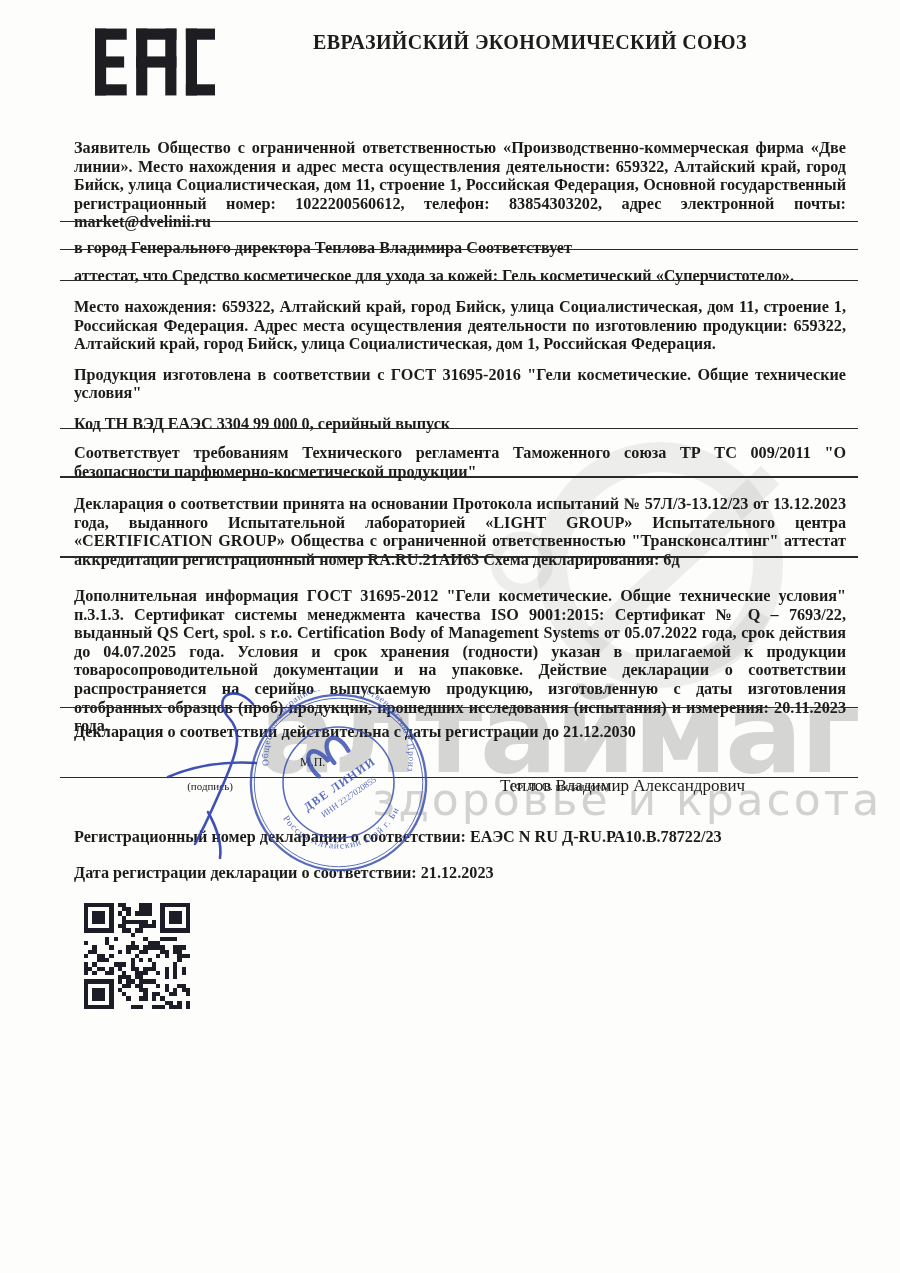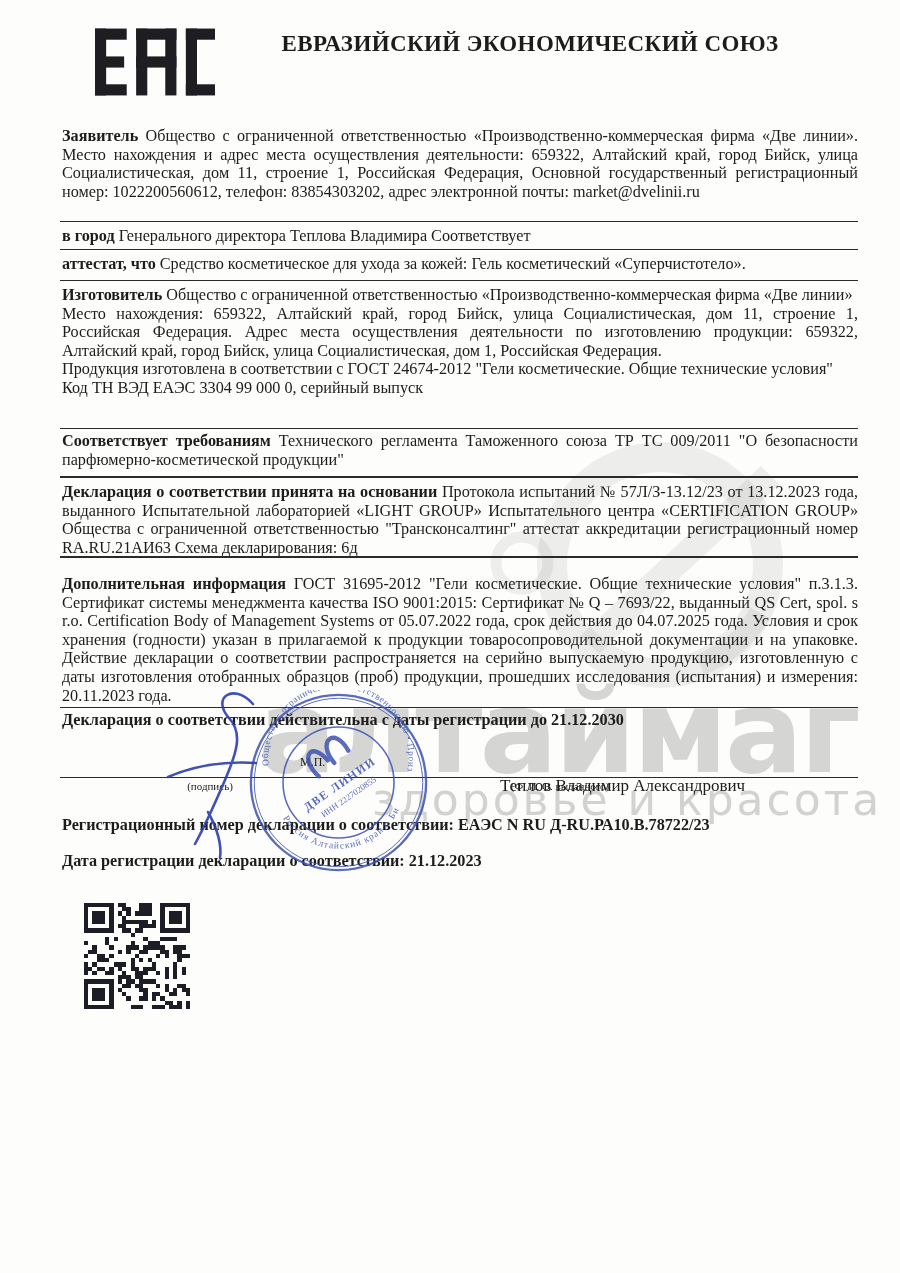--- a/index.html
+++ b/index.html
@@ -5,25 +5,25 @@
   html,body{margin:0;padding:0;background:#e8e8e8;}
   .page{
     position:relative; width:900px; height:1273px; margin:0 auto;
     background:#fdfdfc; overflow:hidden;
     font-family:"Liberation Serif","DejaVu Serif",serif;
     color:#1c1c1c;
   }
   .abs{position:absolute;}
   
   .doc-title{left:210px; top:30px; width:640px; text-align:center;
-    font-weight:bold; font-size:23px; line-height:1.22; letter-spacing:.4px; z-index:2;}
+    font-weight:bold; font-size:20px; line-height:1.22; letter-spacing:.4px; z-index:2;}
   
   .para{left:62px; width:796px; font-size:16.2px; line-height:18.6px;
     text-align:justify; z-index:2;}
-  .para p{margin:0;}
+  .para p{margin:12px;font-weight:bold;}
   .rule{left:60px; width:798px; border-top:1.6px solid #2a2a2a; height:0; z-index:2;}
   .rule.thick{border-top-width:2.2px;}
   .boldline{font-weight:bold;}
   
   .wm-emblem{left:470px; top:415px; z-index:1;}
   .wm-text{left:258px; top:664px; z-index:1;
     font-family:"DejaVu Sans","Liberation Sans",sans-serif; font-weight:bold;
     font-size:116px; letter-spacing:-3px; color:rgba(158,158,158,.42); white-space:nowrap;}
   .wm-subtext{left:372px; top:774px; z-index:1;
     font-family:"DejaVu Sans","Liberation Sans",sans-serif;
@@ -84,23 +84,22 @@
     <p><b>в город</b><span> Генерального директора Теплова Владимира Соответствует</span></p>
   </div>
   <div class="abs rule" style="top:249px"></div>
 
   <div class="abs para" style="top:255px">
     <p><b>аттестат, что</b><span> Средство косметическое для ухода за кожей: Гель косметический «Суперчистотело».</span></p>
   </div>
   <div class="abs rule" style="top:280px"></div>
 
   <div class="abs para" style="top:286px">
-    <p><b>Изготовитель</b><span> Общество с ограниченной ответственностью «Производственно-коммерческая фирма «Две линии»</span></p>
     <p>Место нахождения: 659322, Алтайский край, город Бийск, улица Социалистическая, дом 11, строение 1, Российская Федерация. Адрес места осуществления деятельности по изготовлению продукции: 659322, Алтайский край, город Бийск, улица Социалистическая, дом 1, Российская Федерация.</p>
-    <p>Продукция изготовлена в соответствии с ГОСТ 24674-2012 "Гели косметические. Общие технические условия"</p>
+    <p>Продукция изготовлена в соответствии с ГОСТ 31695-2016 "Гели косметические. Общие технические условия"</p>
     <p>Код ТН ВЭД ЕАЭС 3304 99 000 0, серийный выпуск</p>
   </div>
   <div class="abs rule" style="top:428px"></div>
 
   <div class="abs para" style="top:432px">
     <p><b>Соответствует требованиям</b><span> Технического регламента Таможенного союза ТР ТС 009/2011 "О безопасности парфюмерно-косметической продукции"</span></p>
   </div>
   <div class="abs rule thick" style="top:476px"></div>
 
   <div class="abs para" style="top:483px">

